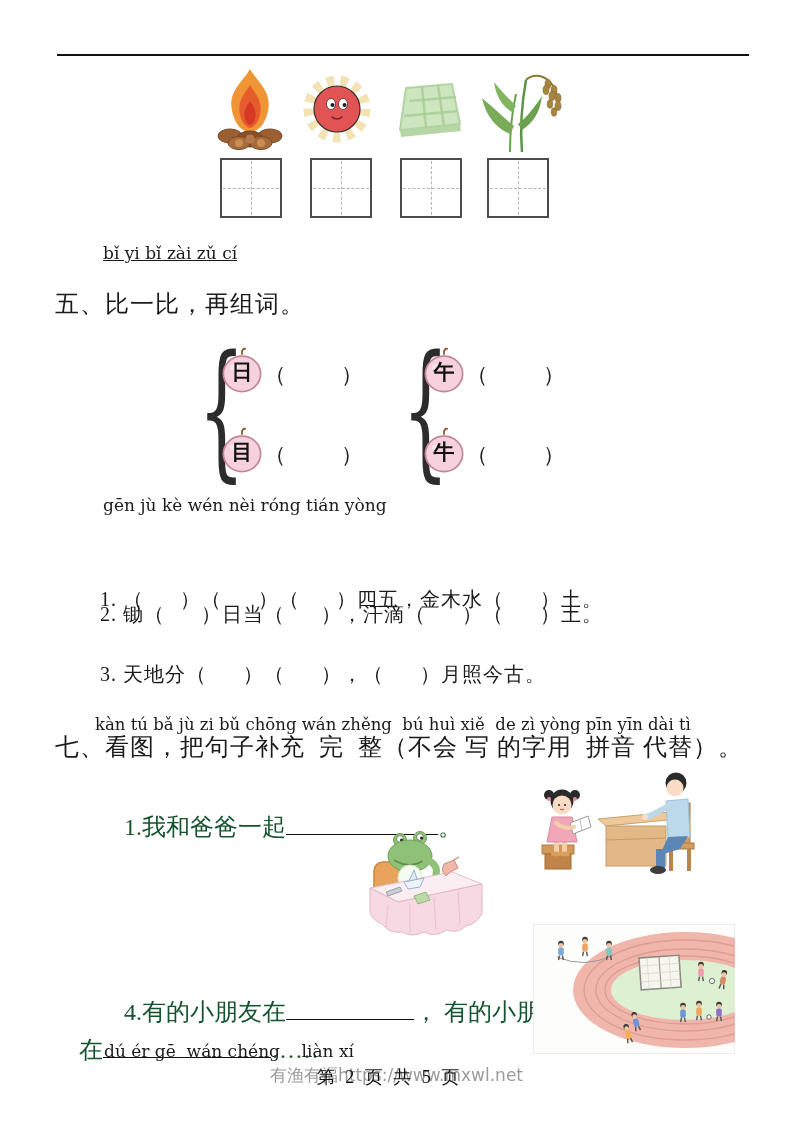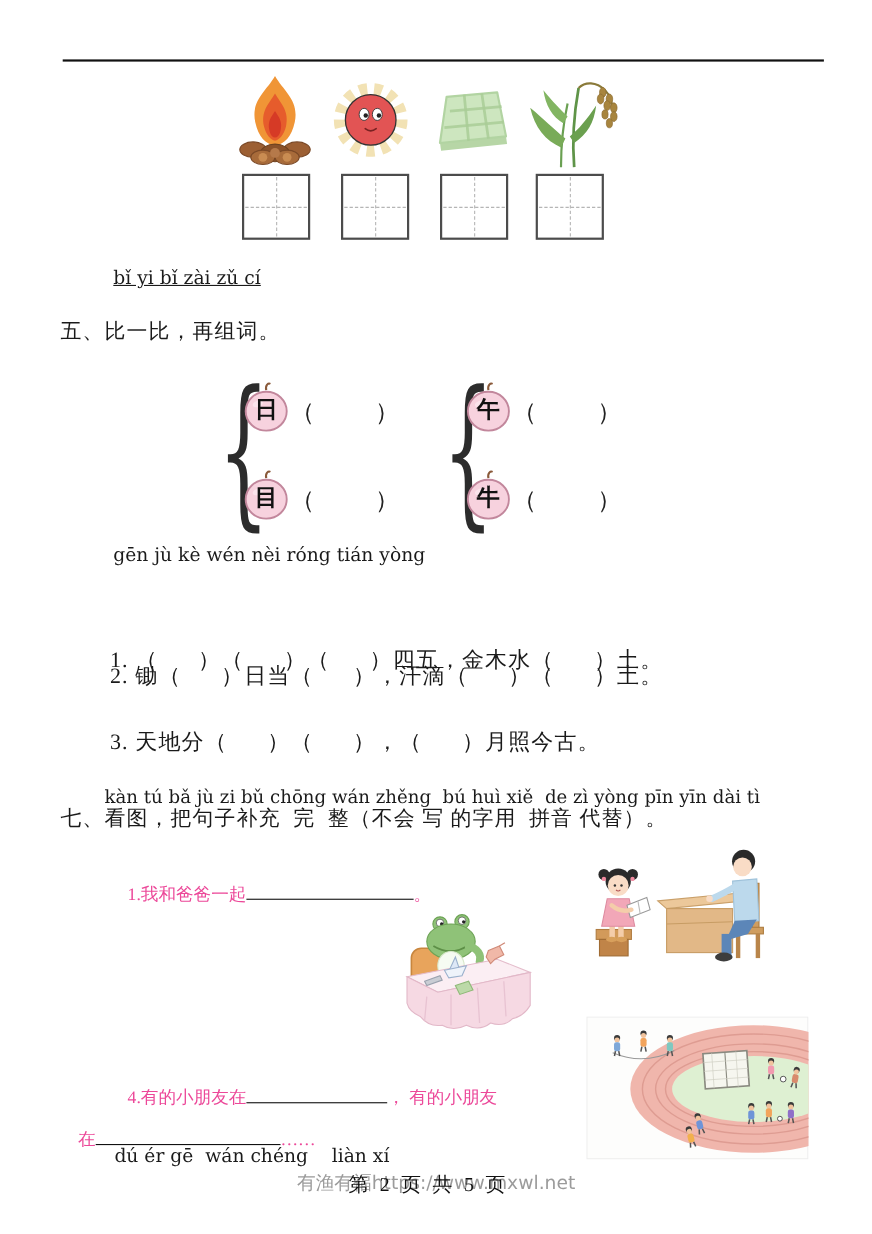--- a/index.html
+++ b/index.html
@@ -1,35 +1,35 @@
 <!DOCTYPE html>
 <html><head>
 <meta charset="utf-8">
 <style>
   * { margin:0; padding:0; box-sizing:border-box; }
   body { background:#fff; font-family:"Liberation Serif","DejaVu Serif",serif; }
   .page { position:relative; width:793px; height:1122px; background:#ffffff; overflow:hidden; margin:0 auto; }
   .abs { position:absolute; }
   .cn { font-family:"Liberation Serif","DejaVu Serif",serif; color:#1a1a1a; }
   .pinyin { font-family:"DejaVu Serif","Liberation Serif",serif; color:#1a1a1a; font-size:17px; }
-  .heading { font-size:19px; letter-spacing:1px; }
+  .heading { font-size:24px; letter-spacing:1px; }
   .topline { position:absolute; left:57px; top:54px; width:692px; height:0; border-top:2px solid #111; }
   
   .grid { position:absolute; width:62px; height:60px; border:2px solid #4c4c4c; background:#fff; }
   .grid .vdash { position:absolute; left:50%; top:1px; bottom:1px; border-left:1px dashed #b5b5b5; }
   .grid .hdash { position:absolute; top:50%; left:1px; right:1px; border-top:1px dashed #b5b5b5; }
   
   .brace { position:absolute; font-size:148px; line-height:130px; color:#2c2c2c; transform:scaleX(.5); transform-origin:left center; font-family:"DejaVu Serif",serif; }
   
   .apple-wrap { position:absolute; width:44px; height:48px; }
   .apple-char { position:absolute; left:0; top:12px; width:44px; text-align:center; font-size:21px; font-weight:bold; color:#111; }
   .pair-blank { position:absolute; font-size:22px; color:#222; white-space:pre; }
   .item-row { position:absolute; font-size:20px; color:#1a1a1a; white-space:pre; letter-spacing:1px; }
   .blank-line { display:inline-block; border-bottom:1.6px solid #111; height:1.05em; vertical-align:baseline; }
-  .sentence { position:absolute; font-size:16px; color:#ec4899; white-space:pre; }
+  .sentence { position:absolute; font-size:24px; color:#14532d; white-space:pre; }
   .footer-watermark { position:absolute; left:0; right:0; top:1064px; text-align:center; color:#9b9b9b; font-size:17px; font-family:"DejaVu Sans","Liberation Sans",sans-serif; }
   .footer-page { position:absolute; left:-14px; right:0; top:1065px; text-align:center; color:#111; font-size:18px; letter-spacing:3px; }
   svg { display:block; }
 </style>
 </head>
 <body>
 
 <div class="page">
 
   <div class="topline"></div>

